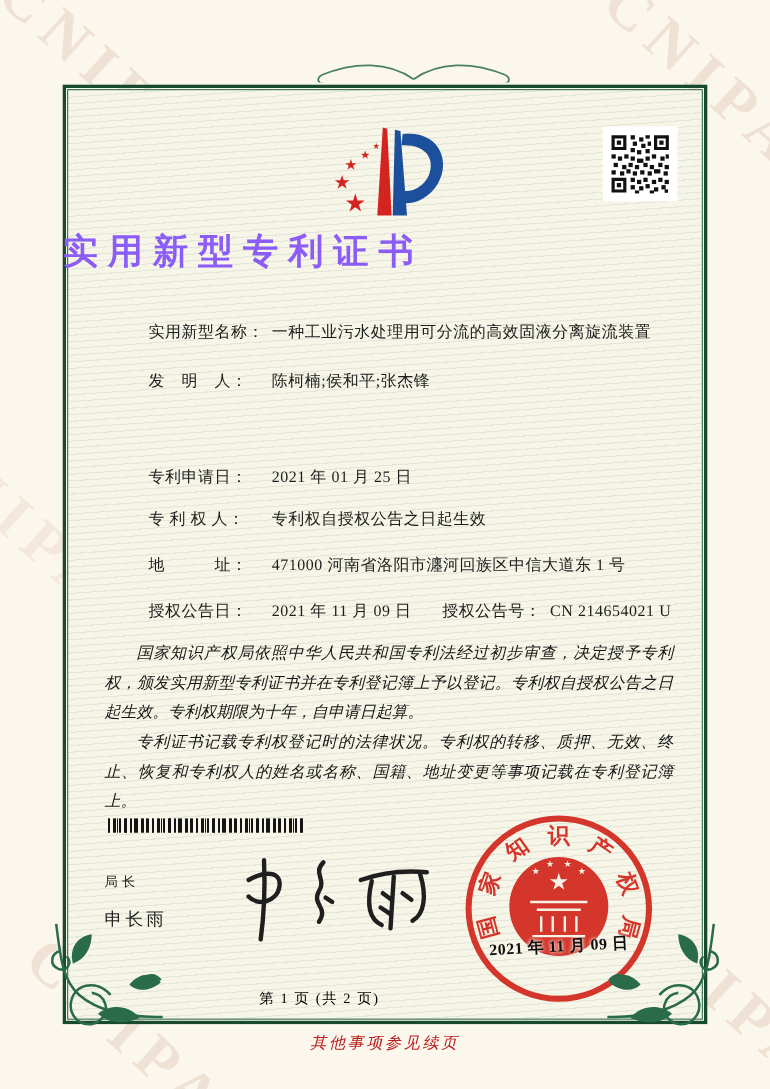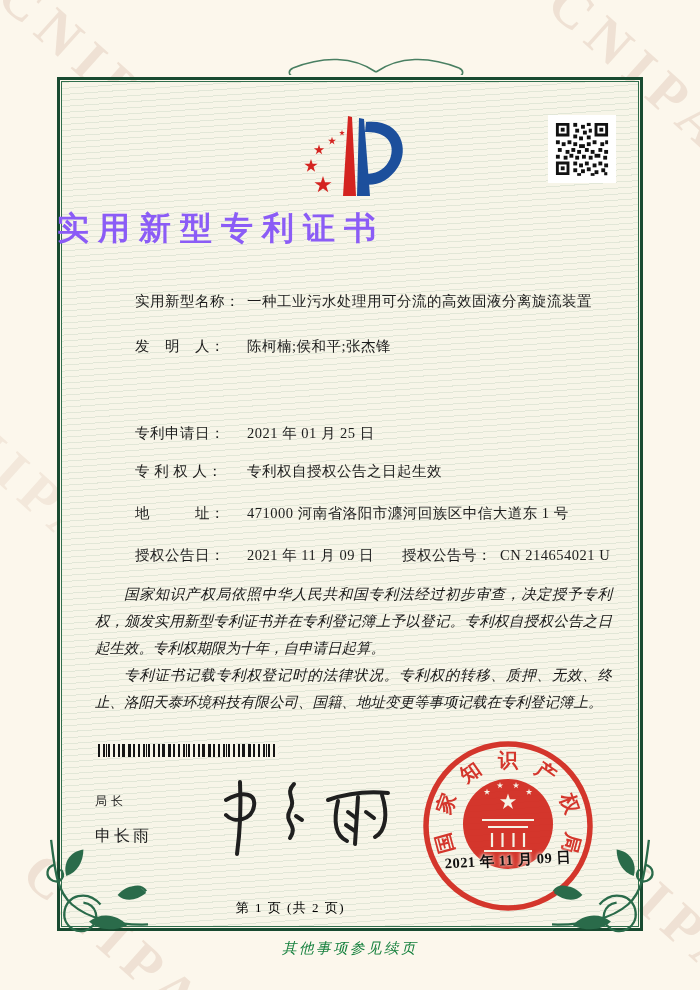--- a/index.html
+++ b/index.html
@@ -49,21 +49,21 @@
   .signoff-name{position:absolute;left:95px;top:826px;font-size:16px;letter-spacing:3px;color:#222;}
   .sig{position:absolute;left:200px;top:770px;}
   .sealwrap{position:absolute;left:418px;top:736px;width:180px;height:180px;}
   .sealdate{position:absolute;left:418px;top:851px;width:180px;text-align:center;
     font-size:14.5px;font-weight:bold;color:#101010;letter-spacing:0.5px;
     transform:rotate(-3deg);
     text-shadow:0 0 3px #f6f3e6,0 0 5px #f6f3e6;white-space:nowrap;}
   .pagenum{position:absolute;left:57px;top:899px;width:467px;text-align:center;
     font-size:13px;letter-spacing:1.5px;color:#000000;}
   .continuation{position:absolute;left:0;top:939px;width:700px;text-align:center;
-    font-size:14.5px;font-style:italic;letter-spacing:2.5px;color:#15803d;}
+    font-size:14.5px;font-style:italic;letter-spacing:2.5px;color:#b91c1c;}
   .flourish{position:absolute;z-index:4;}
   .topcurl{position:absolute;left:283px;top:53px;z-index:2;}
 </style>
 </head>
 <body>
 
 <div class="wm" style="left:90px;top:60px">CNIPA</div>
 <div class="wm" style="left:640px;top:68px">CNIPA</div>
 <div class="wm" style="left:485px;top:330px">CNIPA</div>
 <div class="wm" style="left:240px;top:660px;opacity:.75">CNIPA</div>
@@ -183,21 +183,21 @@
   </div>
   <div class="frow" style="top:504px">
     <span class="flabel">地　　　址：</span><span class="fvalue">471000 河南省洛阳市瀍河回族区中信大道东 1 号</span>
   </div>
   <div class="frow" style="top:546px">
     <span class="flabel">授权公告日：</span><span class="fvalue">2021 年 11 月 09 日</span><span class="flabel second">授权公告号：</span><span class="fvalue">CN 214654021 U</span>
   </div>
 
   <div class="paras">
     <p>国家知识产权局依照中华人民共和国专利法经过初步审查，决定授予专利权，颁发实用新型专利证书并在专利登记簿上予以登记。专利权自授权公告之日起生效。专利权期限为十年，自申请日起算。</p>
-    <p>专利证书记载专利权登记时的法律状况。专利权的转移、质押、无效、终止、洛阳天泰环境科技有限公司、国籍、地址变更等事项记载在专利登记簿上。</p>
+    <p>专利证书记载专利权登记时的法律状况。专利权的转移、质押、无效、终止、恢复和专利权人的姓名或名称、国籍、地址变更等事项记载在专利登记簿上。</p>
   </div>
 
   <div class="barcode"></div>
 
   <div class="signoff-title">局长</div>
   <div class="signoff-name">申长雨</div>
 
   <svg class="sig" width="200" height="92" viewBox="0 0 200 92">
     <g fill="none" stroke="#1f1f1f" stroke-width="4" stroke-linecap="round" stroke-linejoin="round">
       <path d="M26,30 C44,20 56,24 54,36 C52,50 34,54 26,45"></path>

